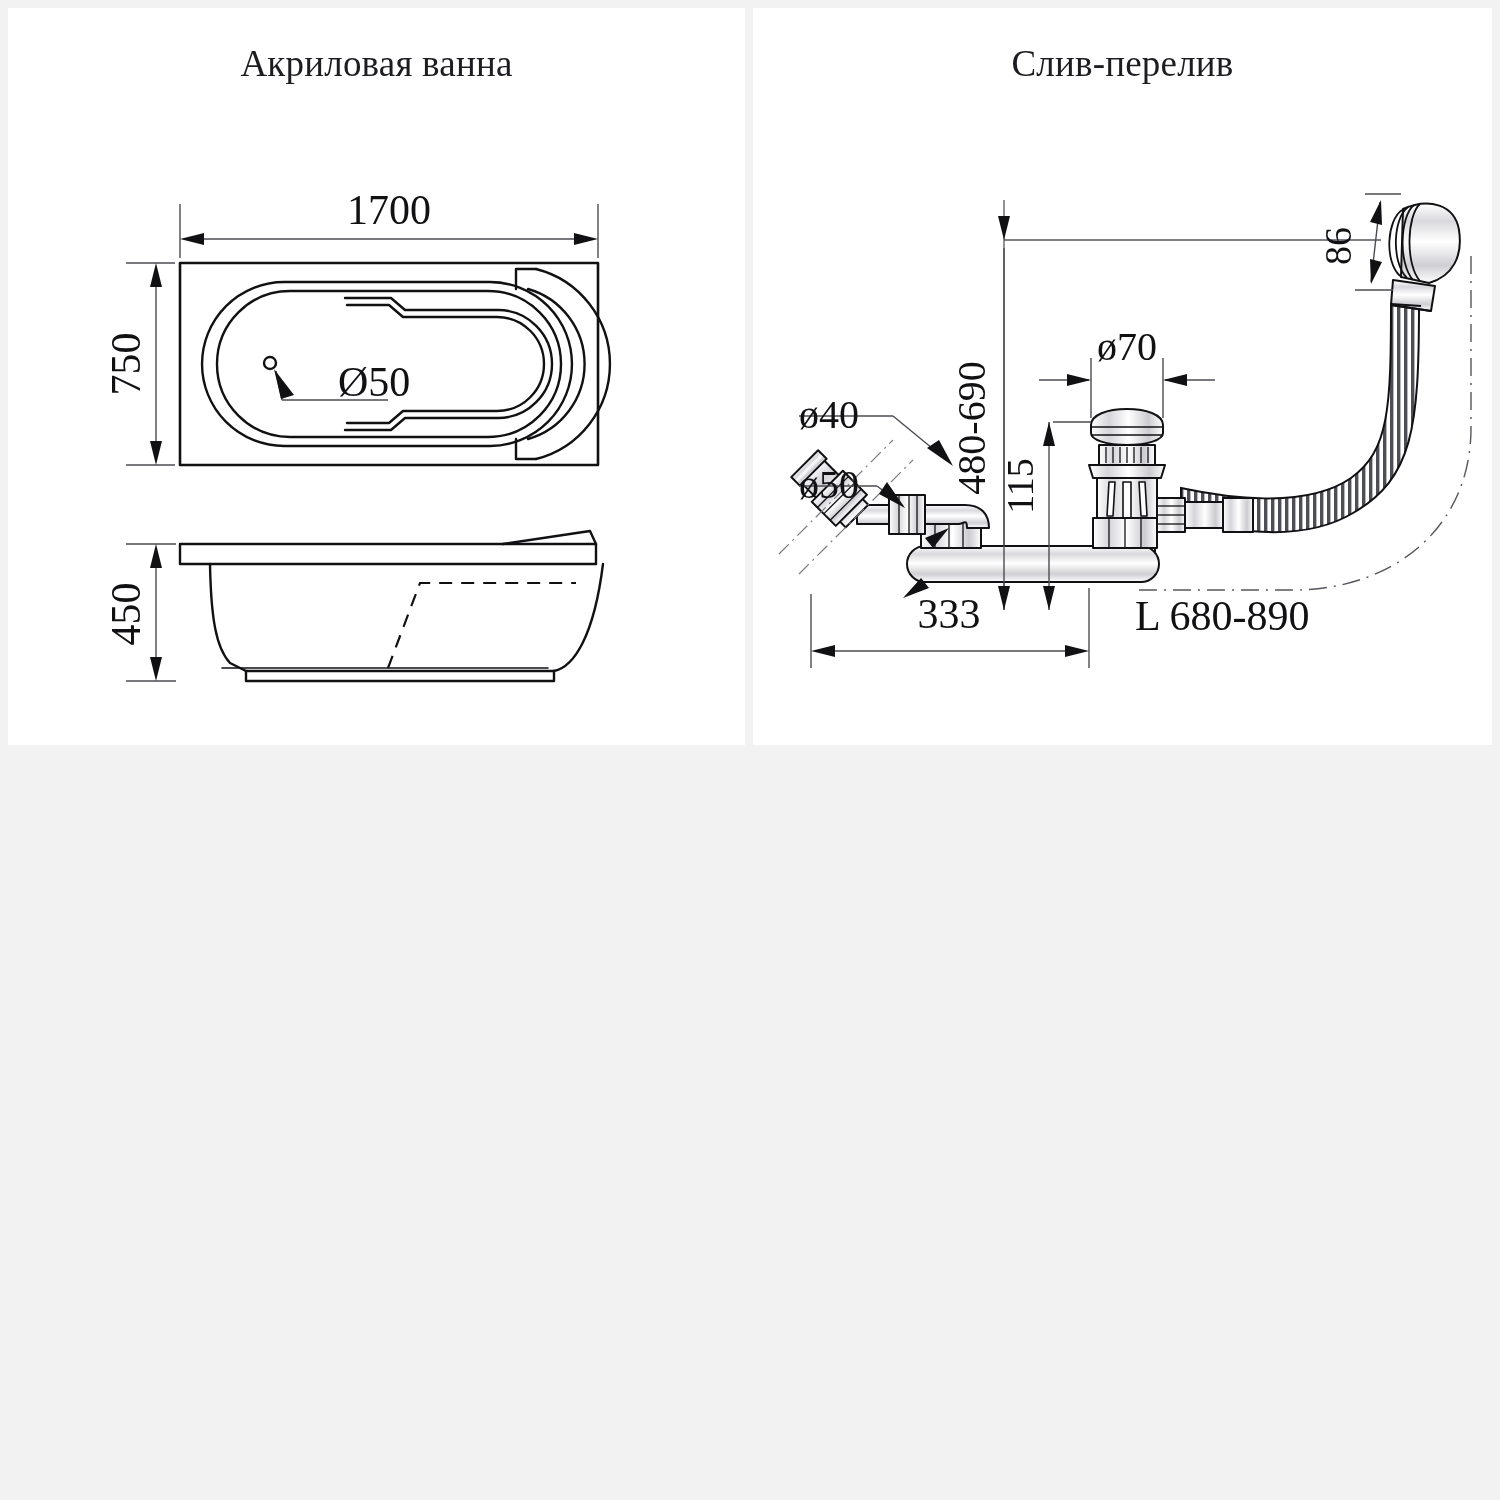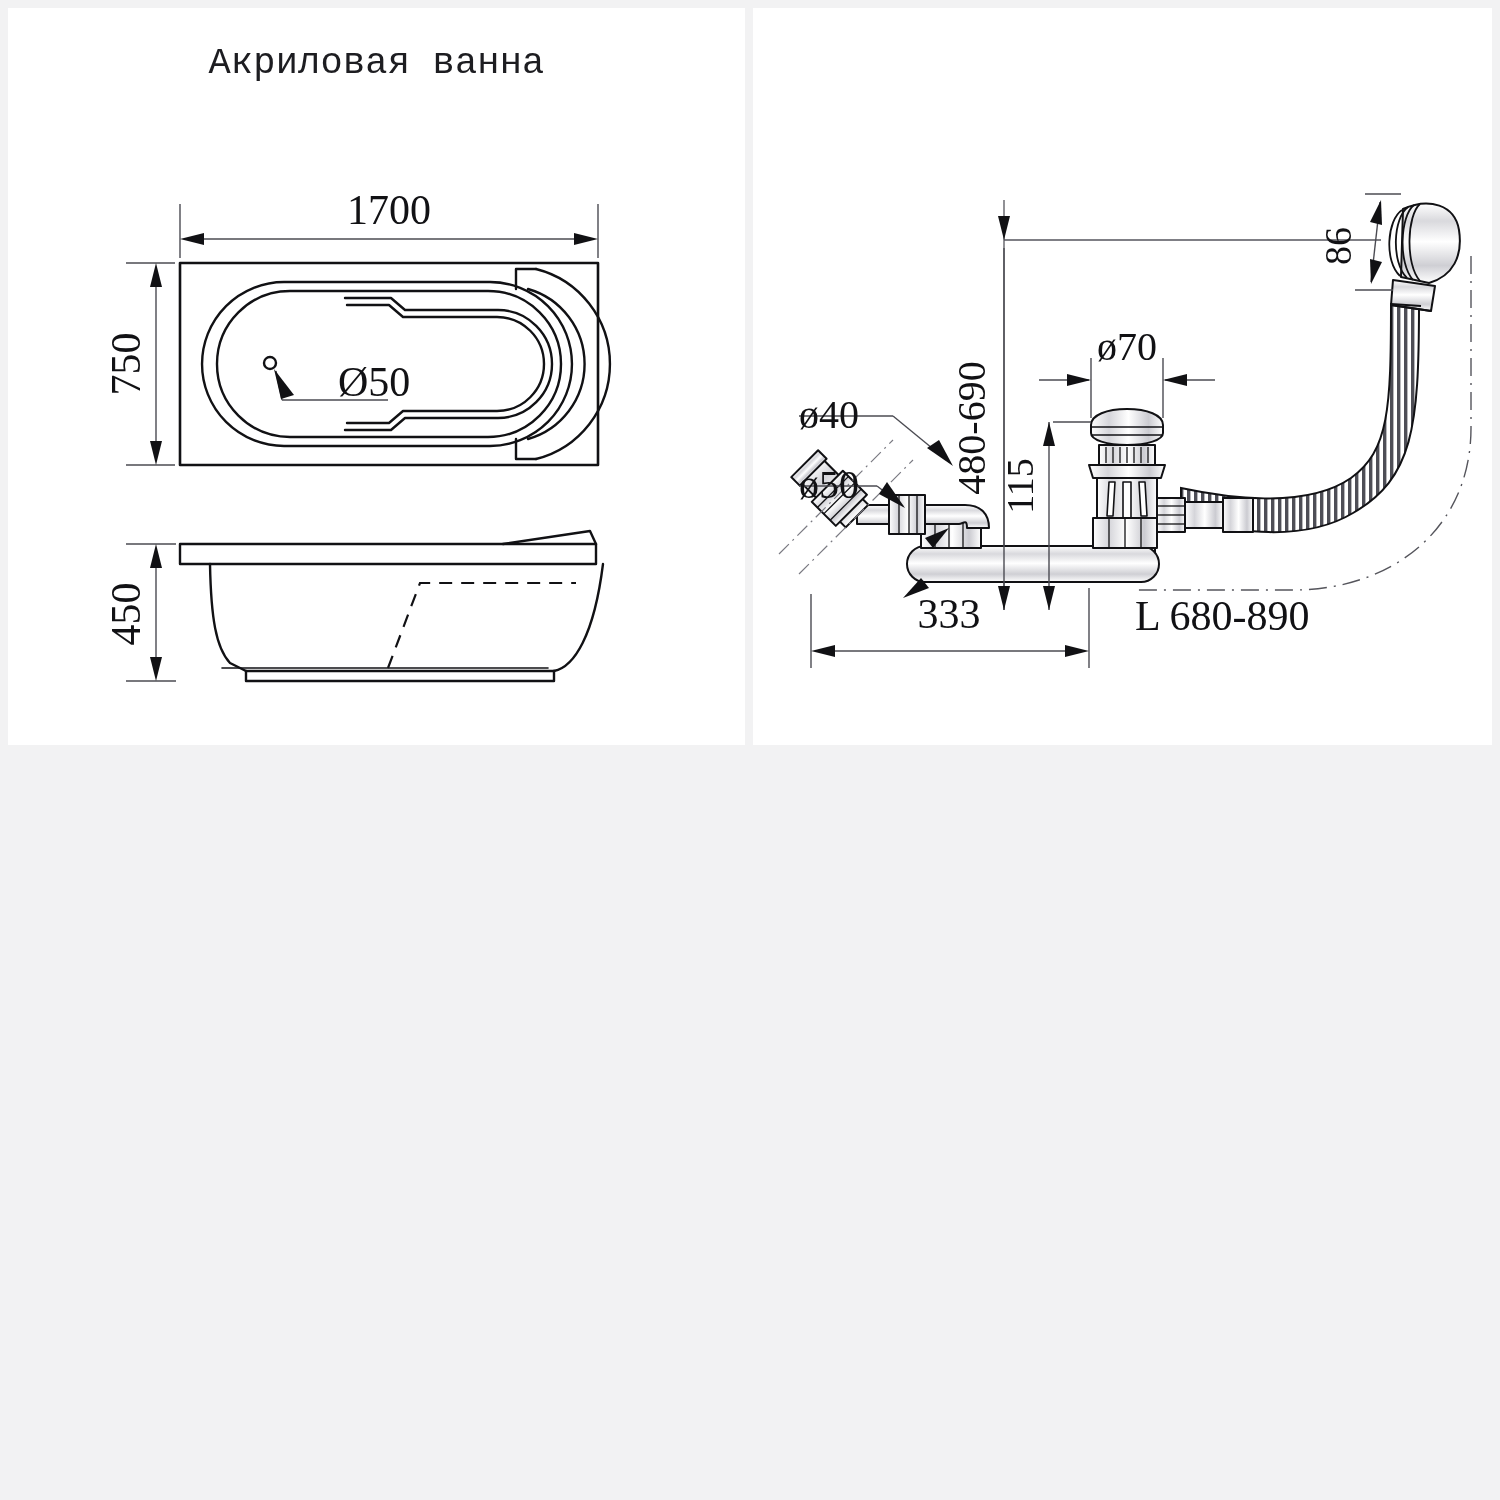--- a/index.html
+++ b/index.html
@@ -25,21 +25,21 @@
   }
   #panel-left  { left: 8px;   width: 737px; }
   #panel-right { left: 753px; width: 739px; }
 
   .panel-title {
     position: absolute;
     top: 34px;
     left: 0;
     width: 100%;
     text-align: center;
-    font-family: Liberation Mono, monospace;
+    font-family: Liberation Serif, serif;
     font-size: 37px;
     font-weight: 500;
     letter-spacing: 0.2px;
     color: #1d1d21;
     white-space: nowrap;
   }
   .drawing {
     position: absolute;
     left: 0;
     top: 0;
@@ -171,20 +171,21 @@
       </g>
       <g fill="#111114">
         <polygon points="148,536 142,560 154,560"></polygon>
         <polygon points="148,673 142,649 154,649"></polygon>
       </g>
       <text class="dimtext" x="132" y="606" text-anchor="middle" transform="rotate(-90 132 606)" style="font-size:42px">450</text>
     </svg>
   </div>
 
   <div class="panel" id="panel-right">
+    <div class="panel-title">Слив-перелив</div>
 
     <svg class="drawing" viewBox="0 0 739 737">
       <defs>
         <linearGradient id="metal-v" x1="0" y1="0" x2="0" y2="1">
           <stop offset="0%" stop-color="#ffffff"></stop>
           <stop offset="22%" stop-color="#d9d9dd"></stop>
           <stop offset="48%" stop-color="#ffffff"></stop>
           <stop offset="78%" stop-color="#cfcfd4"></stop>
           <stop offset="100%" stop-color="#ffffff"></stop>
         </linearGradient>

